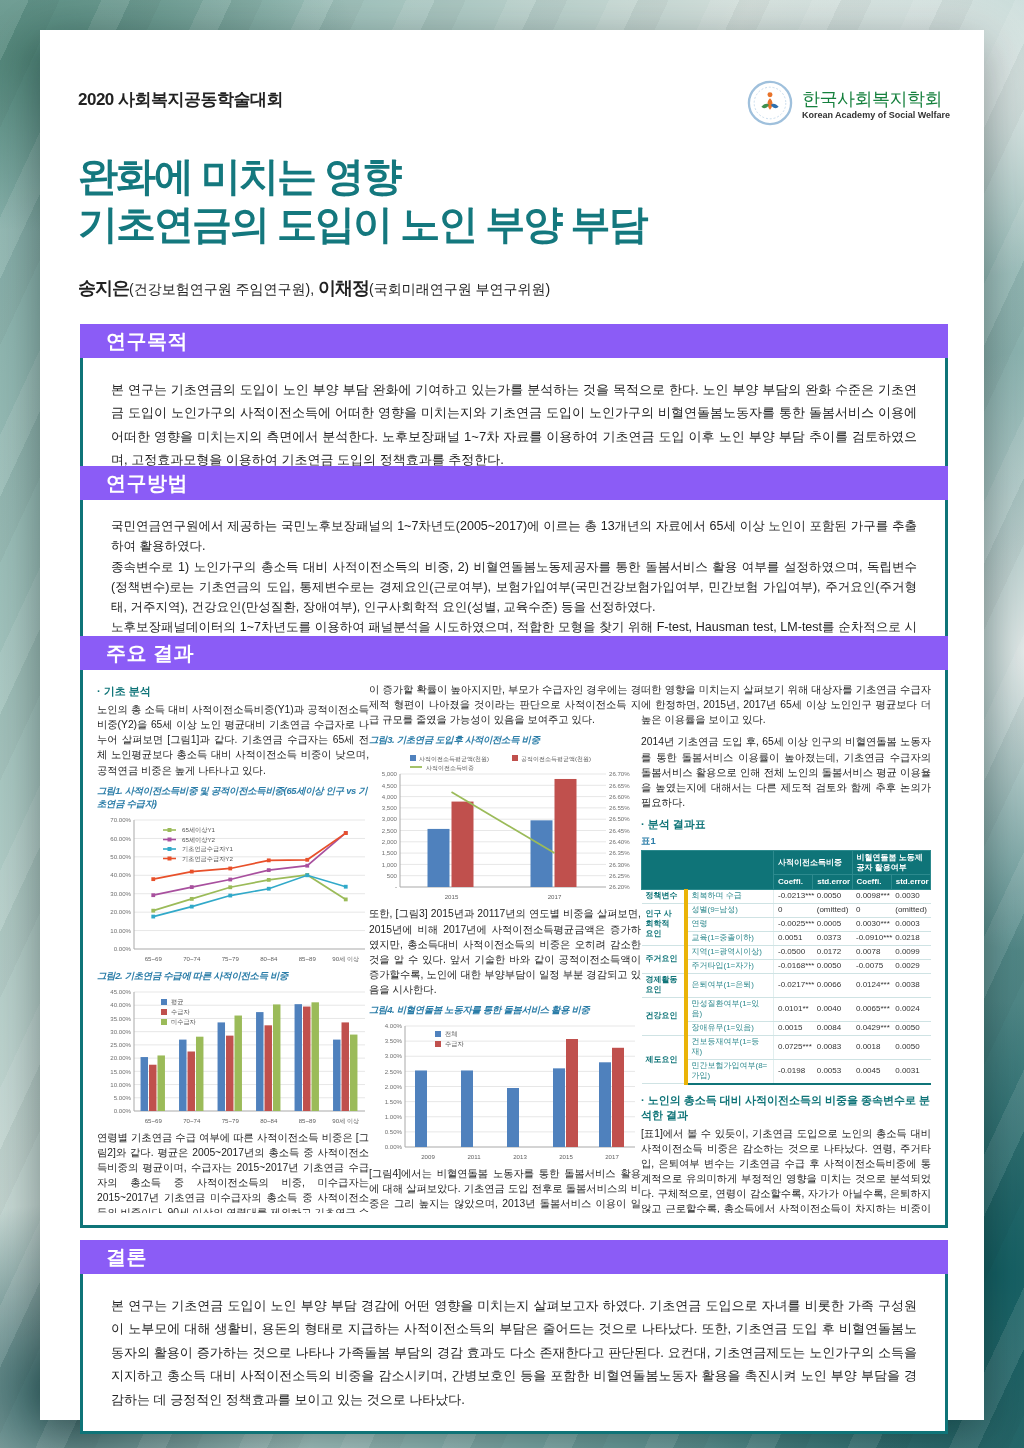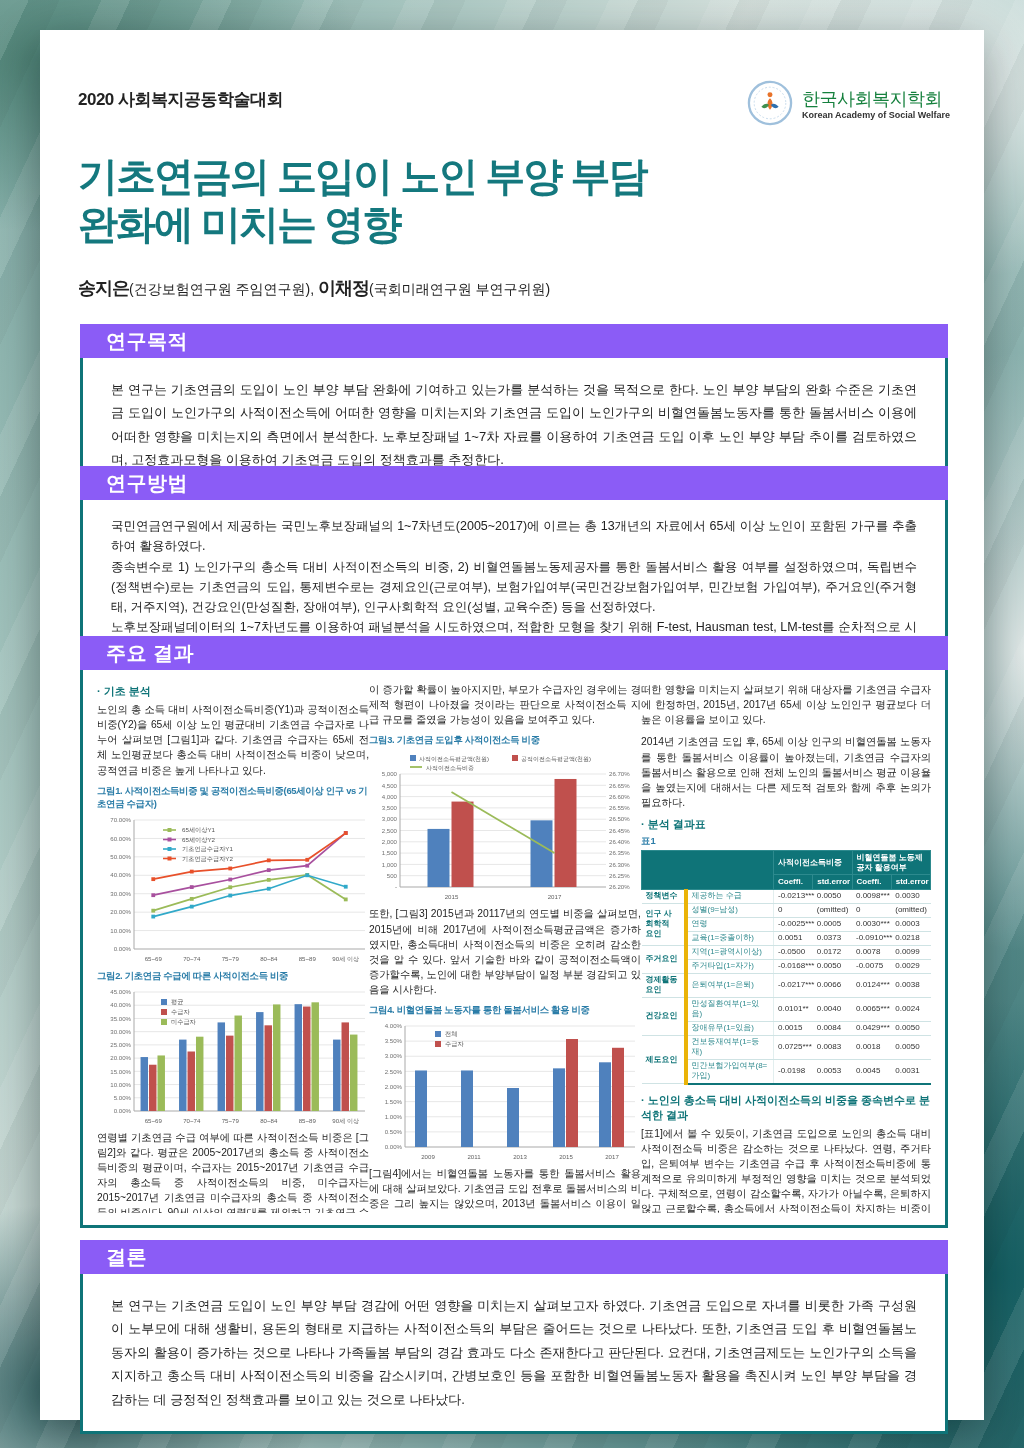--- a/index.html
+++ b/index.html
@@ -30,21 +30,21 @@
   #sec-purpose{top:294px;}  #sec-purpose .sec-body{padding:20px 28px;min-height:92px;}
   #sec-method{top:436px;}   #sec-method .sec-body{padding:16px 28px;min-height:112px;}
   #sec-method .prose{font-size:12.5px;line-height:1.62;}
   #sec-conclusion{top:1210px;} #sec-conclusion .sec-body{padding:20px 28px;min-height:100px;}
   #sec-results{top:606px;height:592px;}
   #sec-results .sec-body{height:558px;padding:12px 14px;display:flex;overflow:hidden;}
   .rescol{width:272px;flex:0 0 272px;overflow:hidden;}
   .rescol.c3{flex:1 1 auto;width:auto;}
   .colp{font-size:10.3px;line-height:1.47;color:#222;text-align:justify;margin:0 0 7px 0;}
   .colh{font-size:11px;font-weight:bold;color:#0f7478;margin:2px 0 3px 0;}
-  .cap{font-size:9.4px;font-weight:bold;color:#2b7da8;margin:6px 0 3px 0;letter-spacing:-0.3px;}
+  .cap{font-size:9.4px;font-weight:bold;color:#2b7da8;margin:6px 0 3px 0;letter-spacing:-0.3px;font-style:italic;}
   .chart{line-height:0;margin-bottom:4px;}
   .tbl-label{font-size:9.4px;font-weight:bold;color:#2b7da8;margin:2px 0 2px 0;}
   .rtable{width:100%;border-collapse:collapse;table-layout:fixed;font-size:8px;margin-bottom:8px;}
   .rtable th{background:#0f7478;color:#fff;font-weight:bold;text-align:left;padding:2px 4px;border:1px solid #2d8a8e;line-height:1.2;}
   .rtable th.sub{font-size:8px;}
   .rtable td{padding:1.5px 4px;border-bottom:1px solid #cfe3e4;color:#333;line-height:1.25;}
   .rtable td.grp{color:#0f7478;font-weight:bold;vertical-align:middle;border-right:4px solid #eab308;}
   .rtable td.var{color:#2f8a8e;border-right:1px solid #e2efef;}
   .rtable tbody tr:last-child td{border-bottom:2px solid #0f7478;}
 </style>
@@ -69,22 +69,22 @@
           <path d="M33 28 C30 24.5 27 24 25 26 C27.5 29.5 30.5 30.5 33 28 Z" fill="#2e6fae"></path>
         </svg>
       </span>
       <span class="names">
         <span class="org-kr">한국사회복지학회</span>
         <span class="org-en">Korean Academy of Social Welfare</span>
       </span>
     </div>
 
     <div class="main-title">
+      <div>완화에 미치는 영향</div>
       <div>기초연금의 도입이 노인 부양 부담</div>
-      <div>완화에 미치는 영향</div>
     </div>
 
     <div class="authors">
       <span class="nm">송지은</span><span>(건강보험연구원 주임연구원), </span><span class="nm">이채정</span><span>(국회미래연구원 부연구위원)</span>
     </div>
 
     <div class="sec" id="sec-purpose">
       <div class="sec-bar">
         <span class="sec-title">연구목적</span>
       </div>
@@ -355,21 +355,21 @@
                   <tr>
                     <th class="sub">Coeffi.</th>
                     <th class="sub">std.error</th>
                     <th class="sub">Coeffi.</th>
                     <th class="sub">std.error</th>
                   </tr>
                 </thead>
                 <tbody>
                   <tr>
                     <td class="grp" rowspan="1">정책변수</td>
-                    <td class="var">제공하는 수급</td>
+                    <td class="var">회복하며 수급</td>
                     <td class="val">-0.0213***</td>
                     <td class="val">0.0050</td>
                     <td class="val">0.0098***</td>
                     <td class="val">0.0030</td>
                   </tr>
                   <tr>
                     <td class="grp" rowspan="3">인구 사회학적 요인</td>
                     <td class="var">성별(9=남성)</td>
                     <td class="val">0</td>
                     <td class="val">(omitted)</td>

